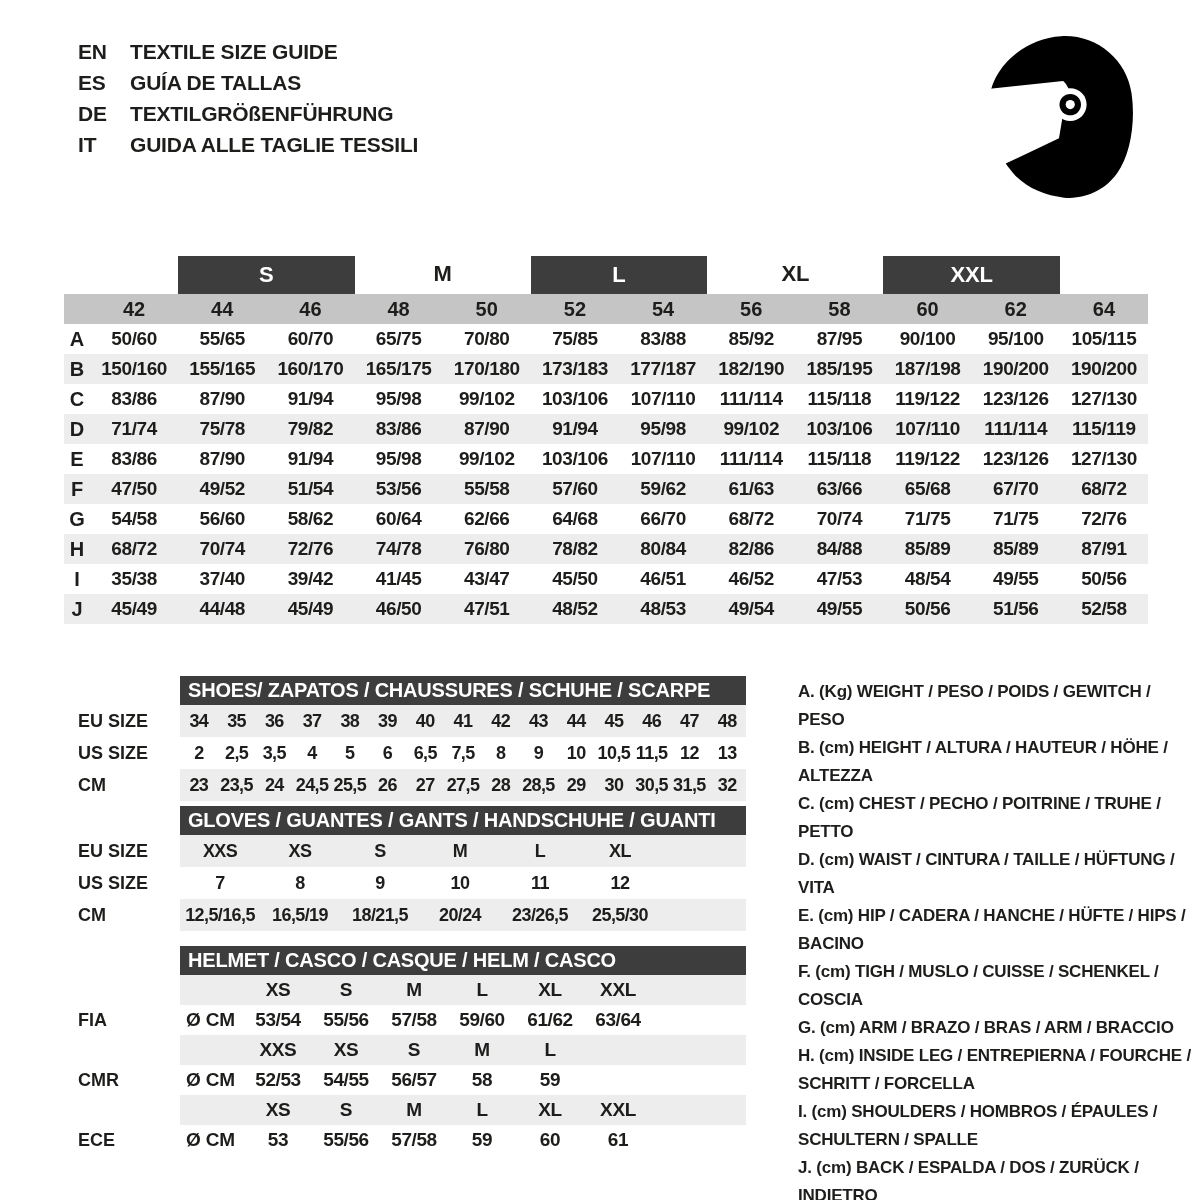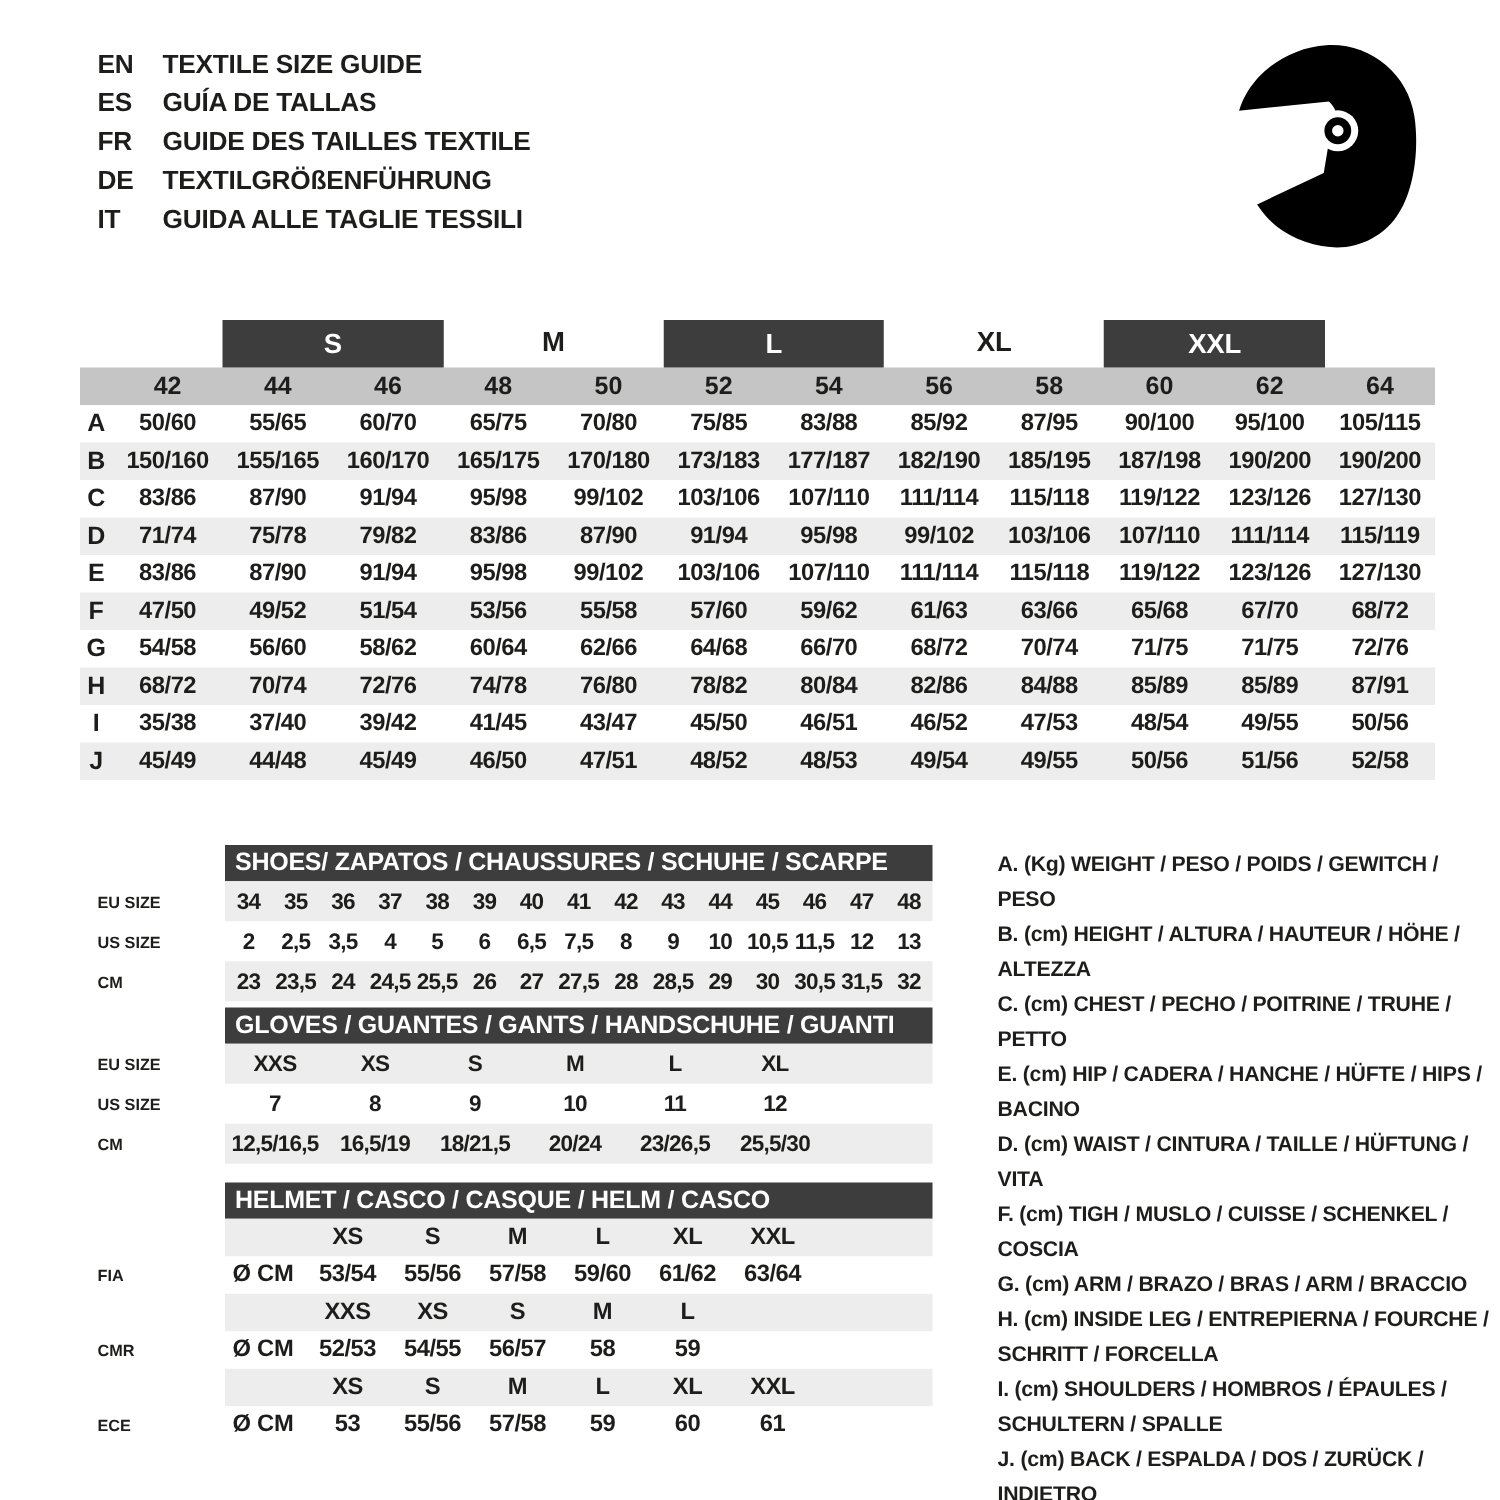--- a/index.html
+++ b/index.html
@@ -35,21 +35,21 @@
 
   
   .sub{position:absolute;left:64px;width:682px;}
   #shoes{top:676px;}
   #gloves{top:806px;}
   #helmet-table{top:946px;}
   .sub-title{margin-left:116px;width:566px;height:29px;background:var(--dark);color:#ffffff;
     font-size:20px;line-height:29px;padding-left:8px;box-sizing:border-box;letter-spacing:-0.2px;}
   .srow{display:flex;height:32px;}
   .srow .slabel{width:116px;flex:0 0 116px;padding-left:14px;box-sizing:border-box;
-    font-size:13px;display:flex;align-items:center;}
+    font-size:18px;display:flex;align-items:center;}
   .svals{width:674px;display:grid;align-items:center;}
   .svals.band{background:var(--band);}
   .svals.s15{grid-template-columns:repeat(15,1fr);}
   .svals.g6{grid-template-columns:repeat(6,80px);}
   .svals.h7{grid-template-columns:64px repeat(6,68px);}
   .scell{text-align:center;font-size:18px;letter-spacing:-0.6px;}
   .hrow{height:30px;}
   .hunit{padding-left:6px;font-size:19px;letter-spacing:-0.2px;}
   .hcell{text-align:center;font-size:19px;letter-spacing:-0.4px;}
 
@@ -63,24 +63,20 @@
 <div class="page">
 
   <div class="lang-list" id="langs">
       <div class="lang-row">
         <div class="lang-code">EN</div>
         <div class="lang-title">TEXTILE SIZE GUIDE</div>
       </div>
       <div class="lang-row">
         <div class="lang-code">ES</div>
         <div class="lang-title">GUÍA DE TALLAS</div>
-      </div>
-      <div class="lang-row">
-        <div class="lang-code">FR</div>
-        <div class="lang-title">GUIDE DES TAILLES TEXTILE</div>
       </div>
       <div class="lang-row">
         <div class="lang-code">DE</div>
         <div class="lang-title">TEXTILGRÖßENFÜHRUNG</div>
       </div>
       <div class="lang-row">
         <div class="lang-code">IT</div>
         <div class="lang-title">GUIDA ALLE TAGLIE TESSILI</div>
       </div>
     </div>
@@ -450,22 +446,22 @@
             <div class="hcell">61</div>
           </div>
         </div>
       </div>
   </div>
 
   <div class="legend" id="legend">
       <div class="legend-item">A. (Kg) WEIGHT / PESO / POIDS / GEWITCH / PESO</div>
       <div class="legend-item">B. (cm) HEIGHT / ALTURA / HAUTEUR / HÖHE / ALTEZZA</div>
       <div class="legend-item">C. (cm) CHEST / PECHO / POITRINE / TRUHE / PETTO</div>
+      <div class="legend-item">D. (cm) WAIST / CINTURA / TAILLE / HÜFTUNG / VITA</div>
       <div class="legend-item">E. (cm) HIP / CADERA / HANCHE / HÜFTE / HIPS /  BACINO</div>
-      <div class="legend-item">D. (cm) WAIST / CINTURA / TAILLE / HÜFTUNG / VITA</div>
       <div class="legend-item">F. (cm) TIGH / MUSLO / CUISSE / SCHENKEL / COSCIA</div>
       <div class="legend-item">G. (cm) ARM  / BRAZO / BRAS / ARM / BRACCIO</div>
       <div class="legend-item">H. (cm) INSIDE LEG / ENTREPIERNA / FOURCHE / SCHRITT / FORCELLA</div>
       <div class="legend-item">I.  (cm) SHOULDERS / HOMBROS / ÉPAULES / SCHULTERN / SPALLE</div>
       <div class="legend-item">J. (cm) BACK / ESPALDA / DOS / ZURÜCK / INDIETRO</div>
     </div>
 
 </div>
 
 </body></html>

